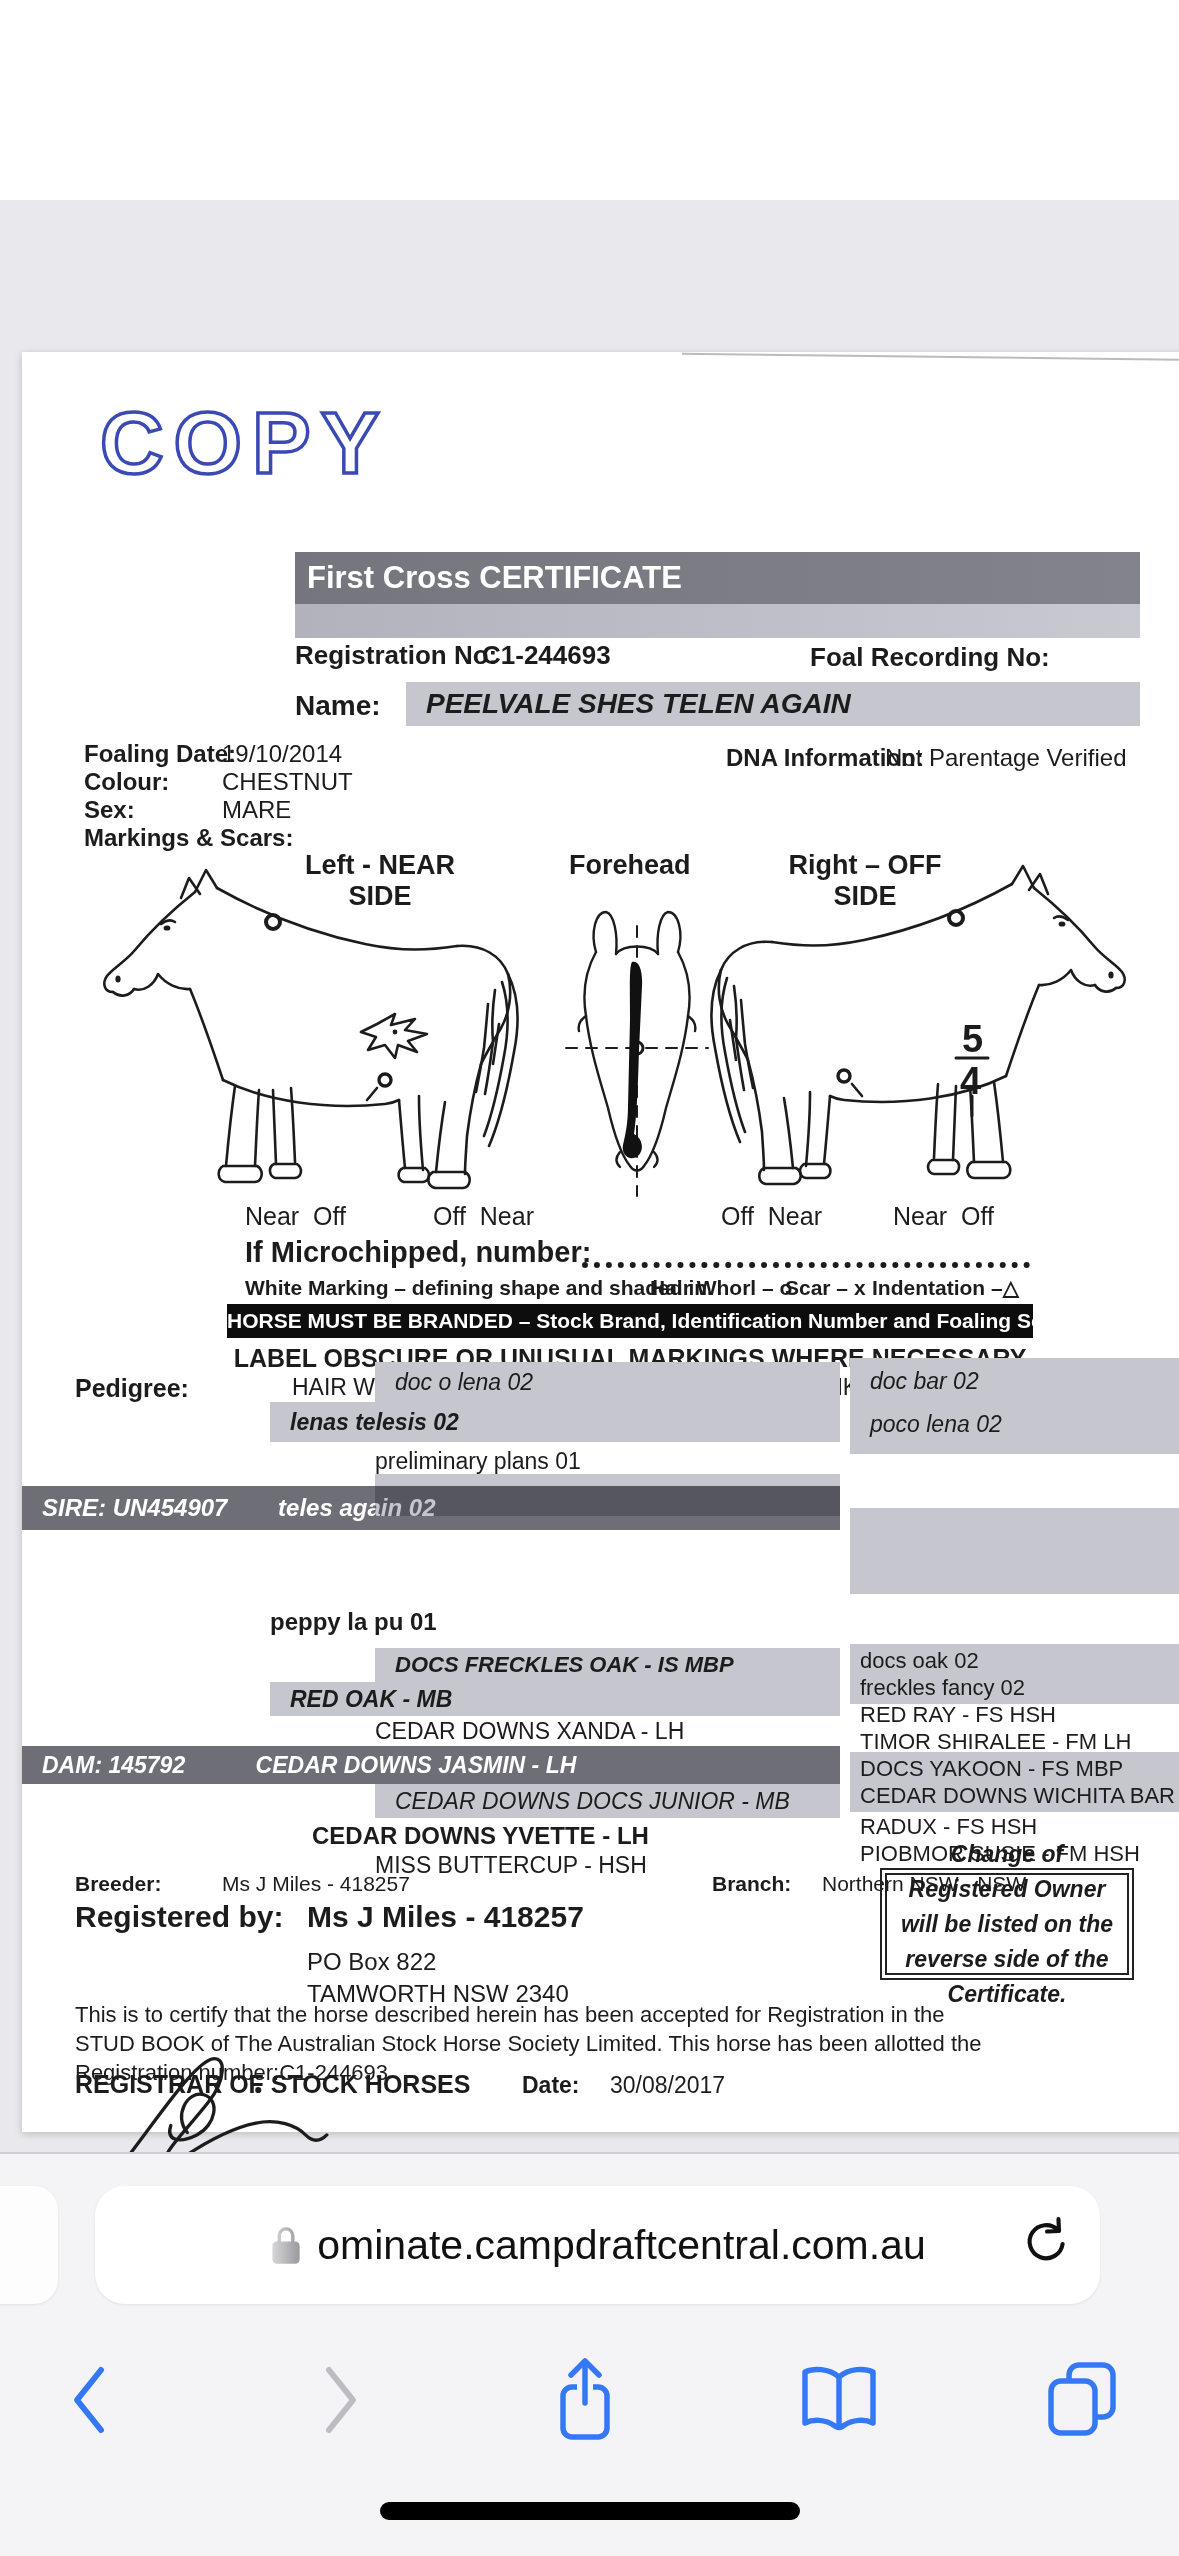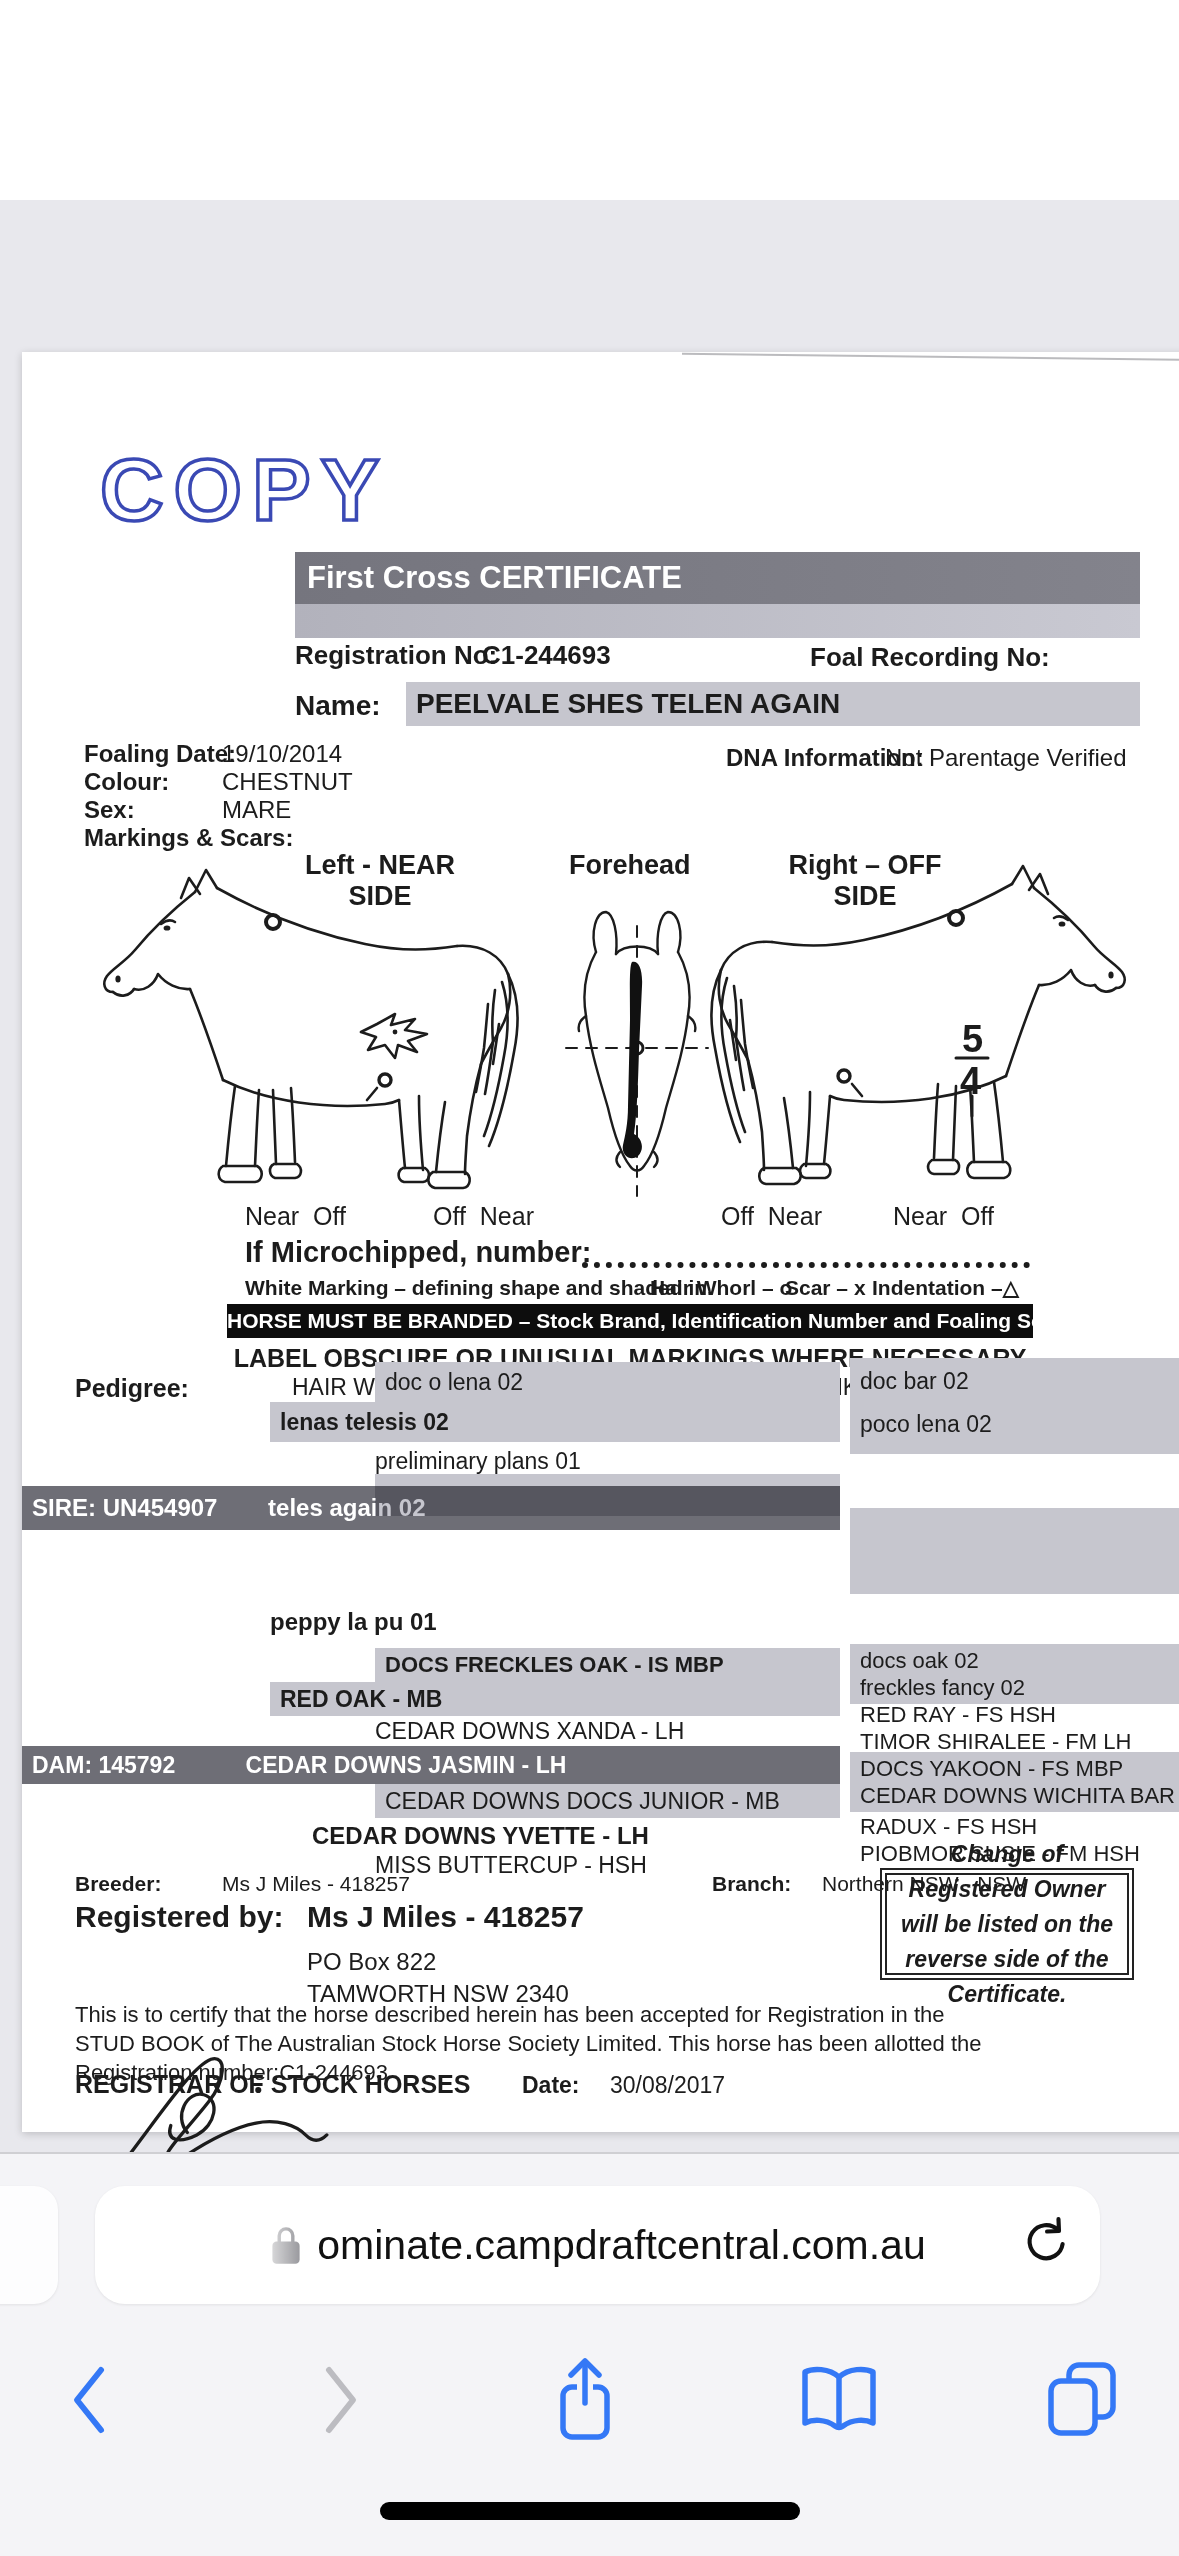--- a/index.html
+++ b/index.html
@@ -19,29 +19,29 @@
   #battery .nub{position:absolute;right:-10px;top:10px;width:5px;height:13px;background:#b9b9bd;border-radius:0 4px 4px 0;}
   
   #webarea{position:absolute;top:200px;left:0;width:1179px;height:1952px;background:#e8e8ed;}
   #page{position:absolute;left:22px;top:152px;width:1210px;height:1780px;background:#fff;
         box-shadow:0 2px 8px rgba(0,0,0,.18);}
   #scanline{position:absolute;left:660px;top:4px;width:545px;height:2px;background:#a4a4a8;transform:rotate(.7deg);opacity:.75;}
   
   .b{font-weight:bold;}
   .doc{color:#1c1c1c;}
   #copy-stamp{position:absolute;left:78px;top:40px;font-size:88px;font-weight:bold;letter-spacing:10px;
-      color:transparent;margin-top:47px;-webkit-text-stroke:3.5px #3a49b4;}
+      color:transparent;-webkit-text-stroke:3.5px #3a49b4;}
   #cert-titlebar{position:absolute;left:273px;top:200px;width:845px;height:52px;
       background:linear-gradient(90deg,#75757e,#83838c);color:#fff;font-size:31px;font-weight:bold;
       line-height:52px;padding-left:12px;box-sizing:border-box;}
   #cert-substrip{position:absolute;left:273px;top:252px;width:845px;height:34px;
       background:linear-gradient(90deg,#b2b2bc,#c9c9d2);}
   .gbar{background:#c6c6ce;}
   .dbar{background:#6e6e76;color:#fff;}
-  .bar-text{box-sizing:border-box;padding-left:10px;white-space:nowrap;overflow:hidden;}
+  .bar-text{box-sizing:border-box;padding-left:20px;white-space:nowrap;overflow:hidden;font-style:italic;}
   .pre{white-space:pre;}
   #chip-dots{border-bottom:6px dotted #1c1c1c;}
   #branded-bar{background:#0d0d0d;color:#fff;font-weight:bold;font-size:21px;line-height:34px;text-align:center;white-space:nowrap;}
   #change-box{position:absolute;left:858px;top:1392px;width:254px;height:112px;border:2px solid #222;padding:3px;box-sizing:border-box;}
   #change-box .inner{width:100%;height:100%;border:2px solid #222;box-sizing:border-box;display:flex;align-items:center;justify-content:center;
       font-style:italic;font-weight:bold;font-size:23px;line-height:35px;text-align:center;padding:0 6px;}
   
   #chrome{position:absolute;top:2152px;left:0;width:1179px;height:404px;background:#f4f4f7;border-top:2px solid #cfcfd3;}
   #tab-fragment{position:absolute;left:-30px;top:32px;width:88px;height:118px;background:#fdfdfe;border-radius:24px;box-shadow:0 1px 3px rgba(0,0,0,.08);}
   #urlbar{position:absolute;left:95px;top:32px;width:1005px;height:118px;background:#fff;border-radius:30px;

